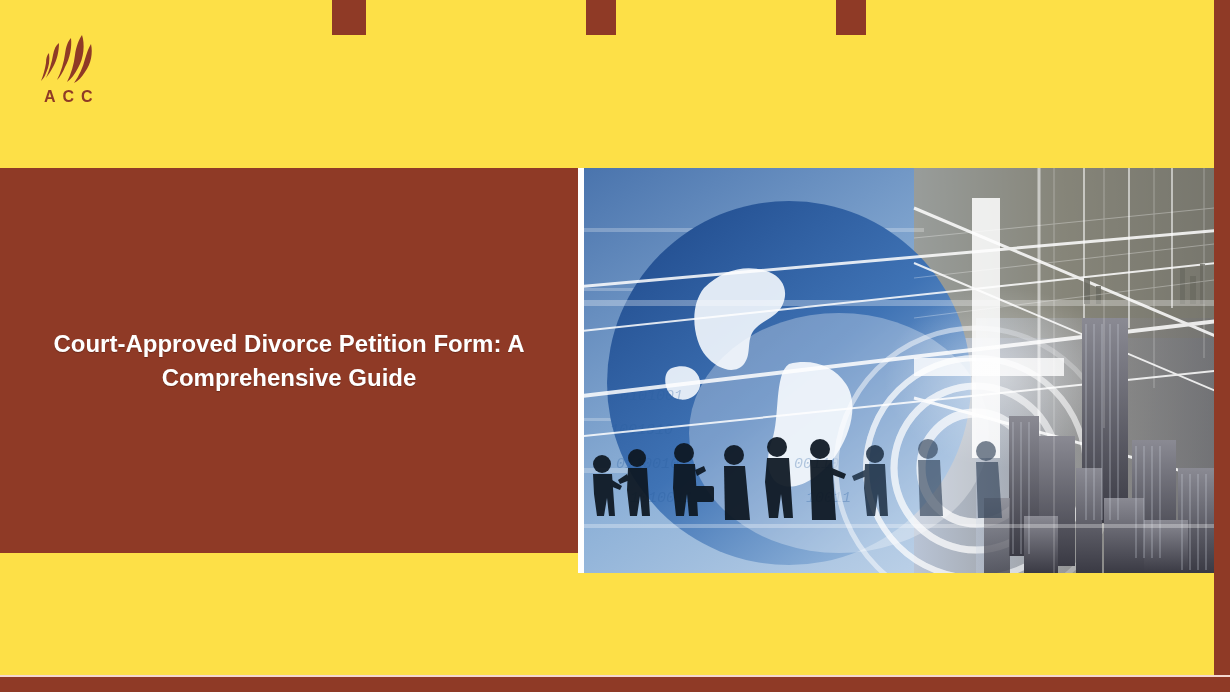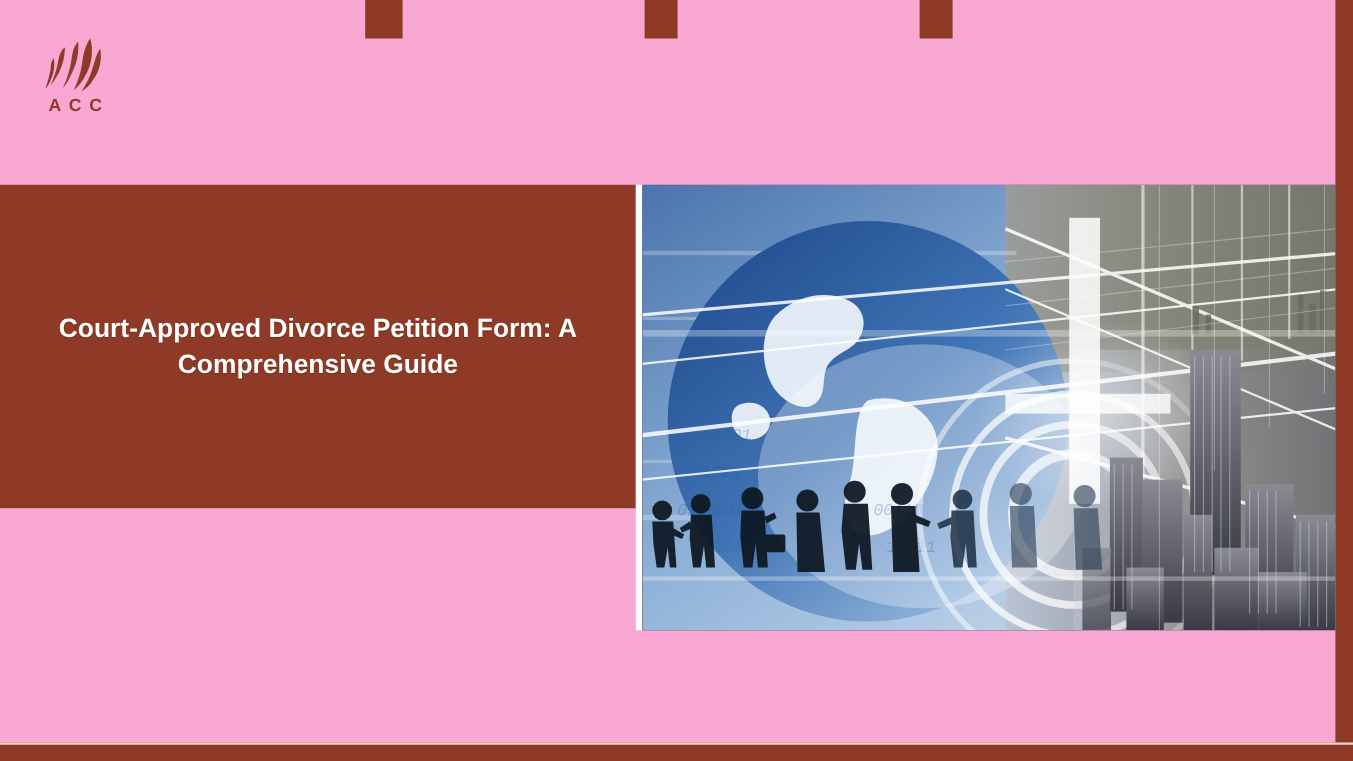--- a/index.html
+++ b/index.html
@@ -5,21 +5,21 @@
   * { margin:0; padding:0; box-sizing:border-box; }
   html, body {
     width:1230px; height:692px;
     background:#ffffff;
     font-family:"Liberation Sans", sans-serif;
     overflow:hidden;
   }
   .slide {
     position:relative;
     width:1230px; height:692px;
-    background:#f9a8d4;
+    background:#fde047;
   }
 
   
   .top-square {
     position:absolute;
     top:0;
     width:34px; height:35px;
     background:#8F3A26;
   }
   .sq1 { left:332px; }
@@ -66,21 +66,21 @@
   }
 
   
   .band {
     position:absolute;
     left:0; top:168px;
     width:1214px; height:405px;
     display:flex;
   }
   .title-panel {
-    width:578px; height:294px;
+    width:578px; height:385px;
     background:#8F3A26;
     display:flex;
     align-items:center;
     justify-content:center;
     padding:0 8px;
   }
   .slide-title {
     color:#ffffff;
     font-size:24px;
     font-weight:bold;

